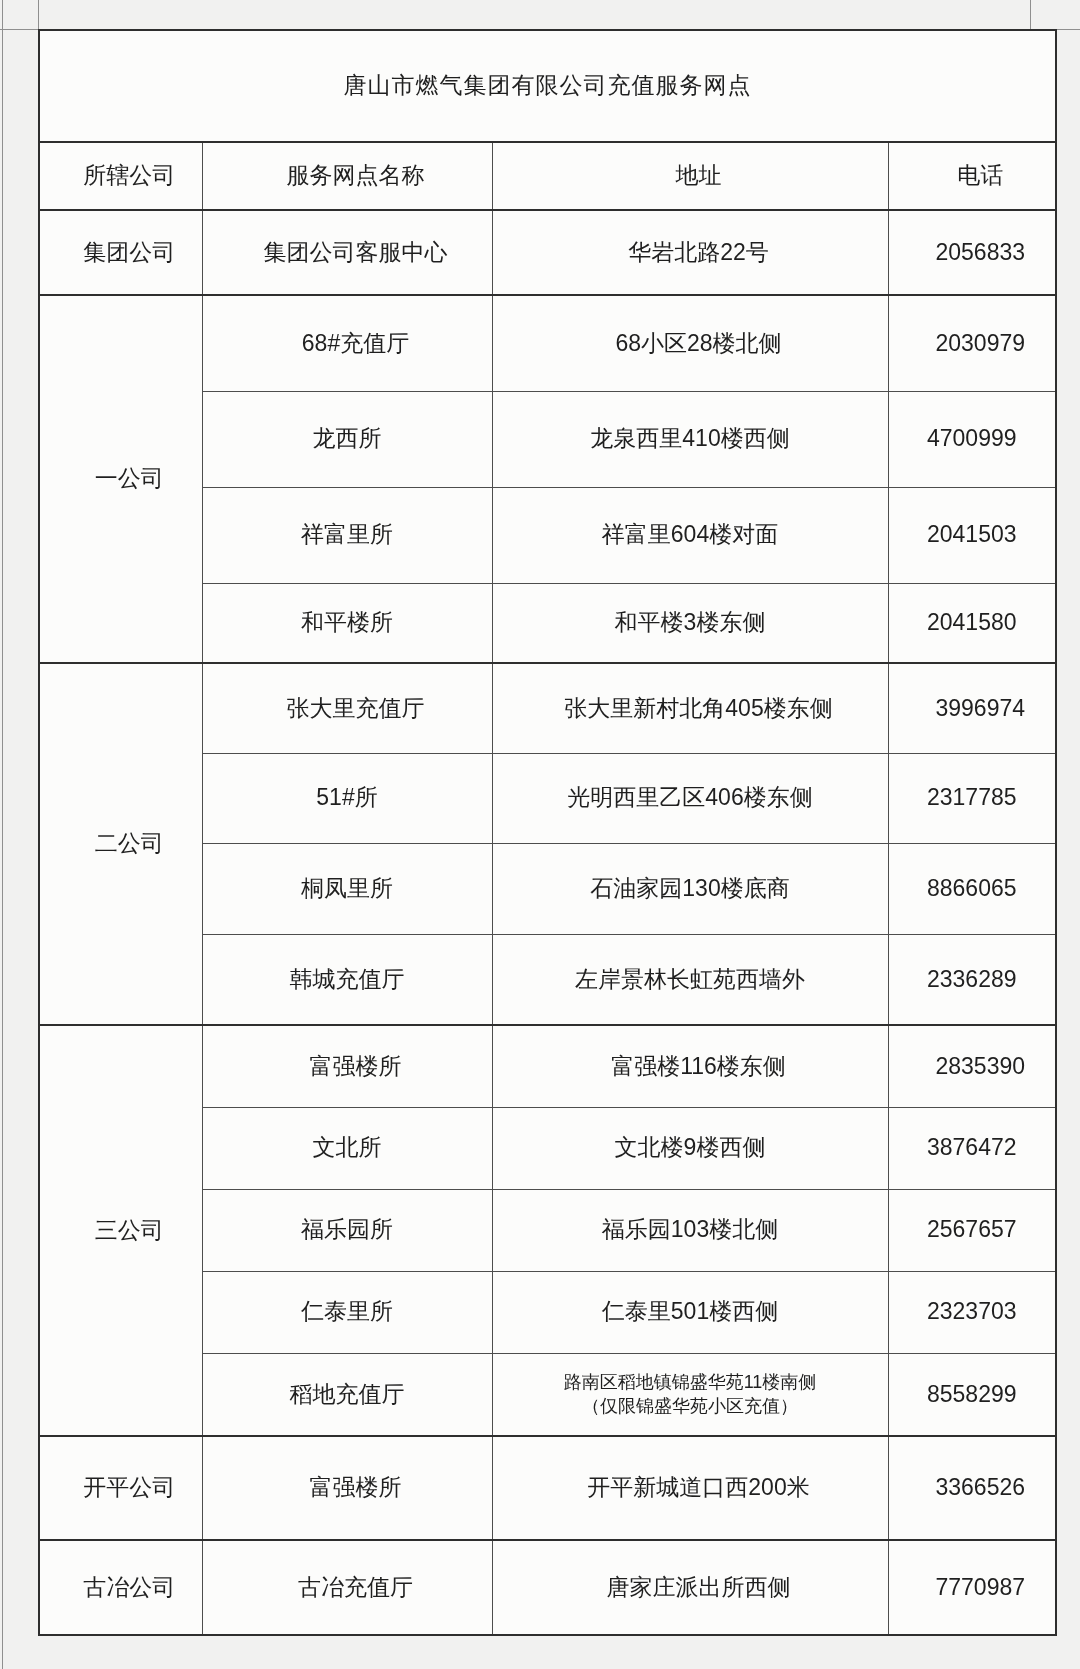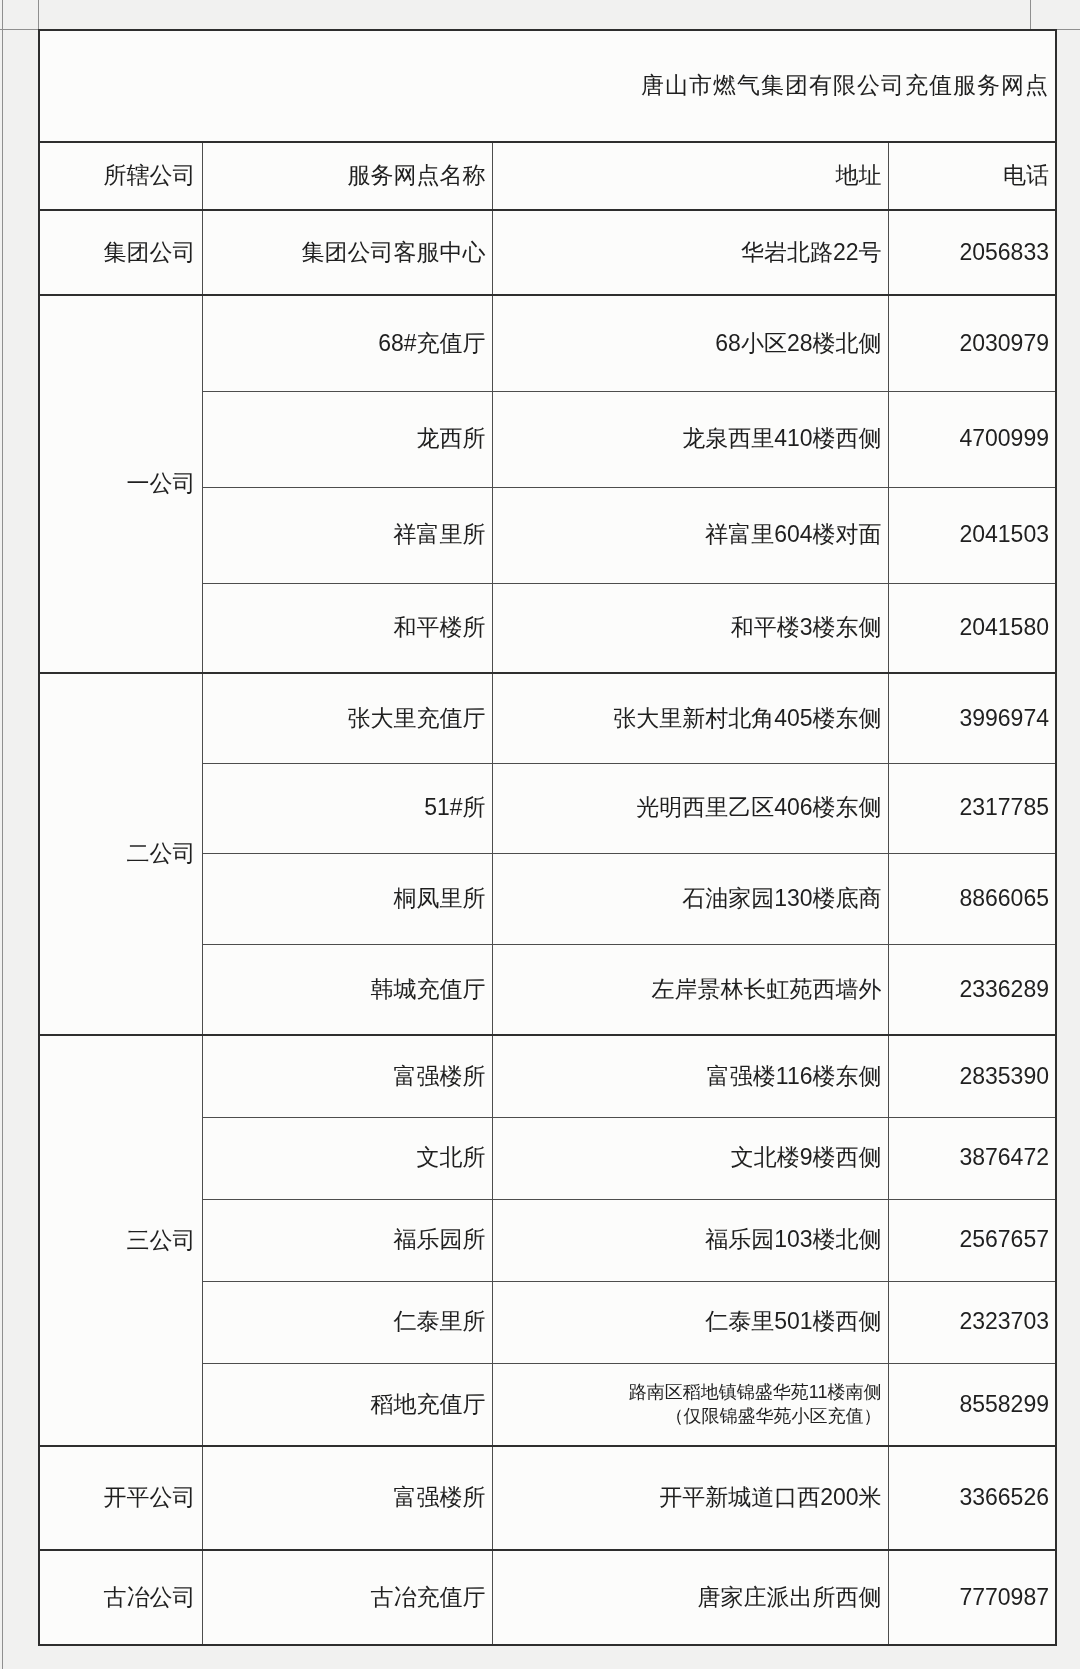--- a/index.html
+++ b/index.html
@@ -26,21 +26,21 @@
     left: 38px;
     top: 29px;
     width: 1017px;
     border-collapse: collapse;
     table-layout: fixed;
     background: #fcfcfb;
     color: #1f1f1f;
   }
   table.nettable td, table.nettable th {
     border: 1px solid #4d4d4d;
-    text-align: right;
+    text-align: center;
     vertical-align: middle;
     padding: 2px 6px;
     font-size: 23px;
     font-weight: normal;
     line-height: 1.35;
     overflow: hidden;
   }
   
   table.nettable { border: 2px solid #2e2e2e; }
   tr.major > td, tr.major > th { border-top: 2px solid #2e2e2e; padding-left: 23px; }
@@ -99,21 +99,21 @@
     <tr style="height:96px">
       <td>龙西所</td>
       <td>龙泉西里410楼西侧</td>
       <td class="phone-cell">4700999</td>
     </tr>
     <tr style="height:96px">
       <td>祥富里所</td>
       <td>祥富里604楼对面</td>
       <td class="phone-cell">2041503</td>
     </tr>
-    <tr style="height:90px">
+    <tr style="height:80px">
       <td>和平楼所</td>
       <td>和平楼3楼东侧</td>
       <td class="phone-cell">2041580</td>
     </tr>
 
     <tr class="major" style="height:90px">
       <td rowspan="4">二公司</td>
       <td>张大里充值厅</td>
       <td>张大里新村北角405楼东侧</td>
       <td class="phone-cell">3996974</td>

